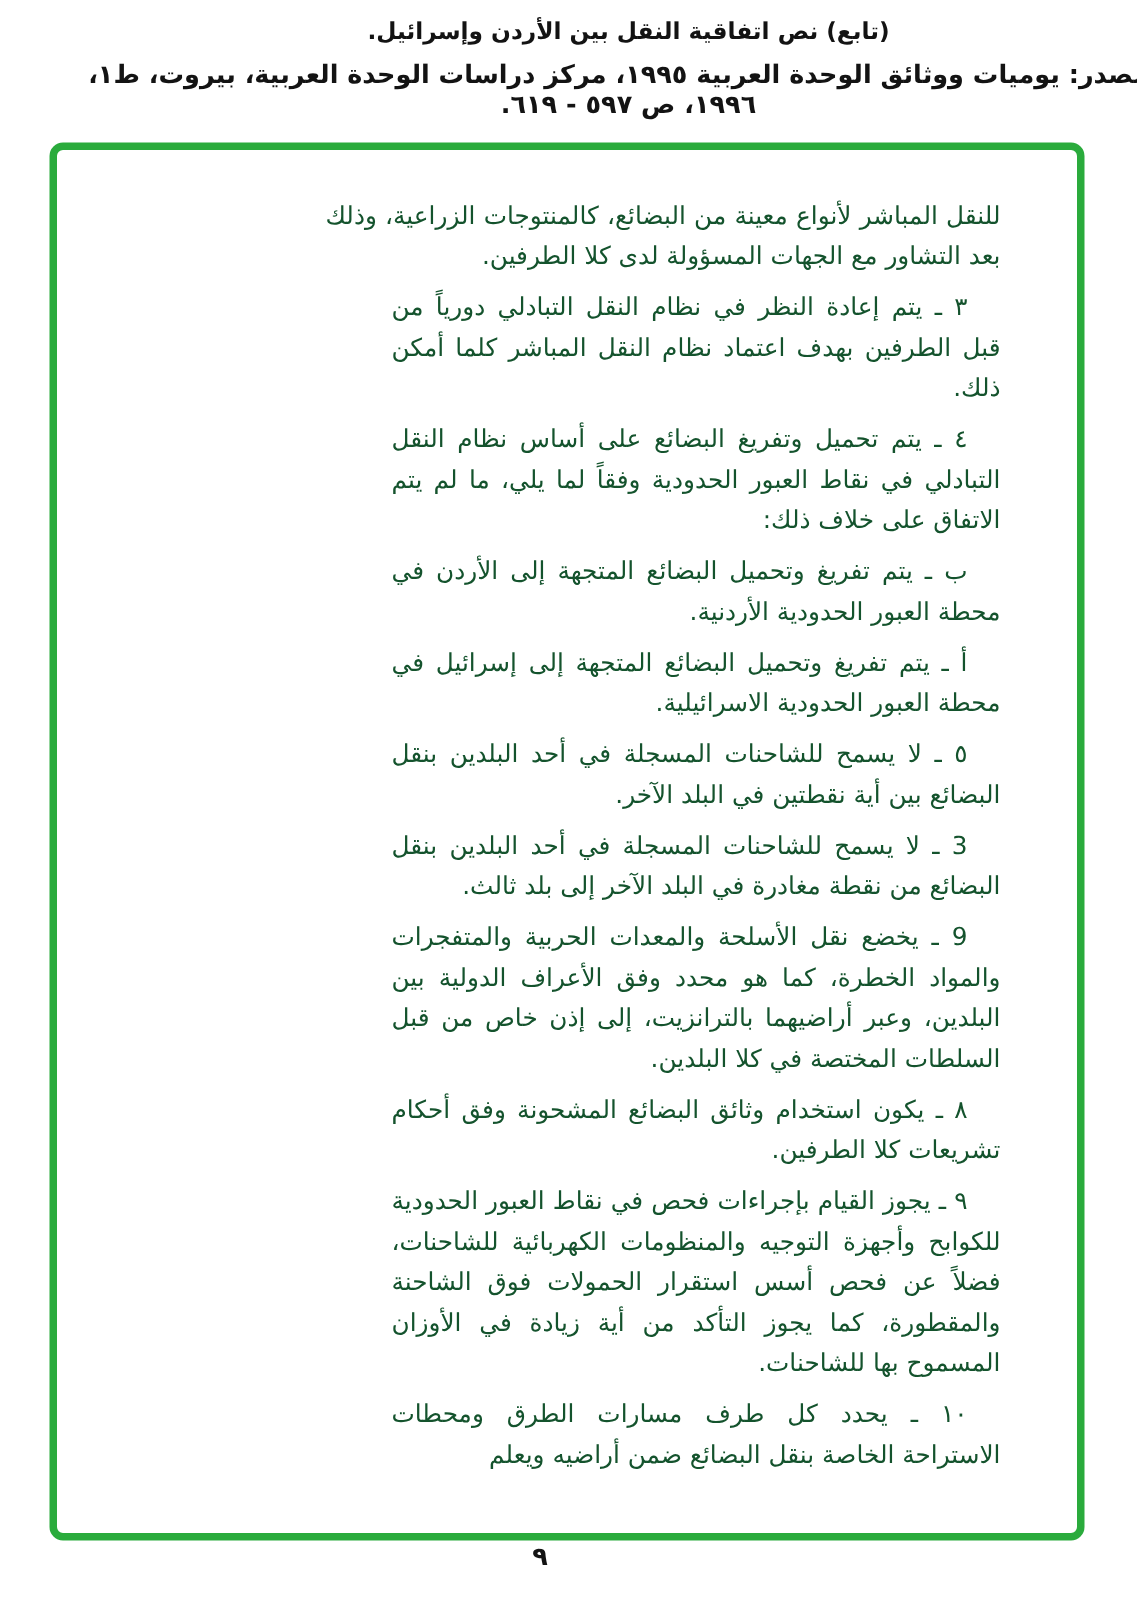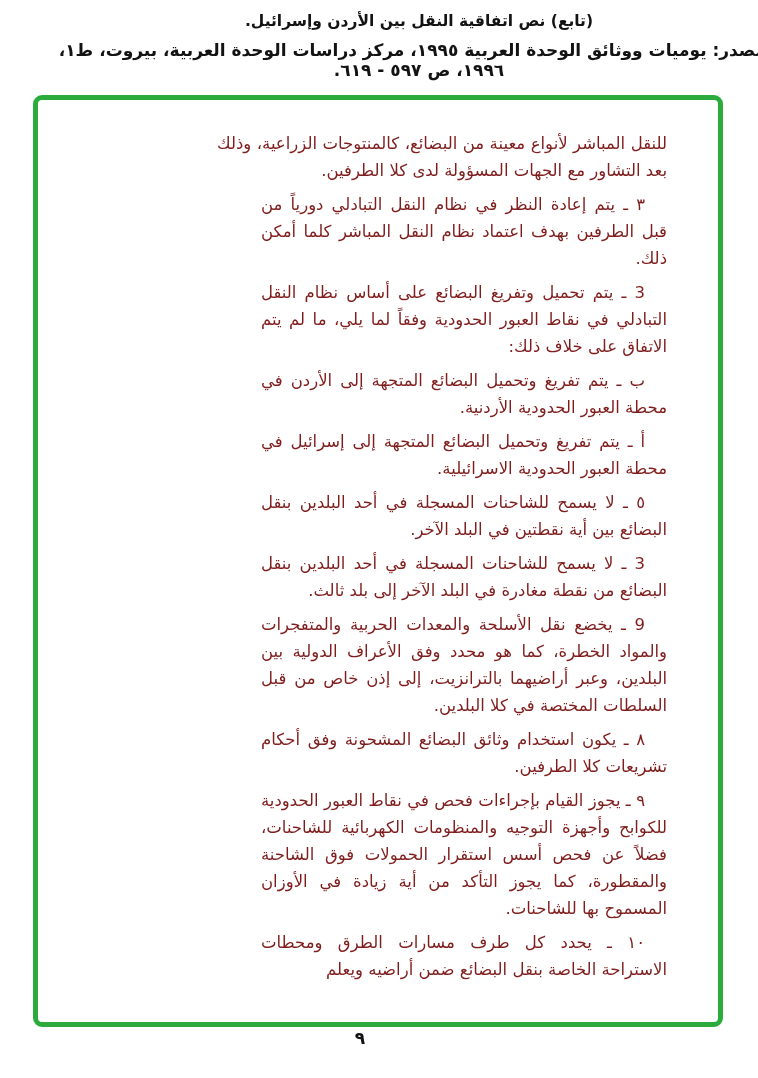--- a/index.html
+++ b/index.html
@@ -55,21 +55,21 @@
   
   .text-column {
     position: absolute;
     top: 130px;
     right: 91px;
     width: 450px;
     direction: rtl;
     text-align: justify;
     font-size: 16.5px;
     line-height: 27px;
-    color: #7f1d1d;
+    color: #14532d;
   }
   .text-column p {
     margin: 0 0 7px 0;
   }
   .text-column p.indent {
     text-indent: 22px; 
     margin-left: 44px;
   }
 
   
@@ -90,21 +90,21 @@
 <div class="page-header">
   <p class="title">(تابع) نص اتفاقية النقل بين الأردن وإسرائيل.</p>
   <p class="source">المصدر: يوميات ووثائق الوحدة العربية ١٩٩٥، مركز دراسات الوحدة العربية، بيروت، ط١، ١٩٩٦، ص ٥٩٧ - ٦١٩.</p>
 </div>
 
 <div class="highlight-frame" style="border-color: rgb(42, 171, 60);"></div>
 
 <div class="text-column">
   <p>للنقل المباشر لأنواع معينة من البضائع، كالمنتوجات الزراعية، وذلك بعد التشاور مع الجهات المسؤولة لدى كلا الطرفين.</p>
   <p class="indent">٣ ـ يتم إعادة النظر في نظام النقل التبادلي دورياً من قبل الطرفين بهدف اعتماد نظام النقل المباشر كلما أمكن ذلك.</p>
-  <p class="indent">3 ـ يتم تحميل وتفريغ البضائع على أساس نظام النقل التبادلي في نقاط العبور الحدودية وفقاً لما يلي، ما لم يتم الاتفاق على خلاف ذلك:</p>
+  <p class="indent">٤ ـ يتم تحميل وتفريغ البضائع على أساس نظام النقل التبادلي في نقاط العبور الحدودية وفقاً لما يلي، ما لم يتم الاتفاق على خلاف ذلك:</p>
   <p class="indent">ب ـ يتم تفريغ وتحميل البضائع المتجهة إلى الأردن في محطة العبور الحدودية الأردنية.</p>
   <p class="indent">أ ـ يتم تفريغ وتحميل البضائع المتجهة إلى إسرائيل في محطة العبور الحدودية الاسرائيلية.</p>
   <p class="indent">٥ ـ لا يسمح للشاحنات المسجلة في أحد البلدين بنقل البضائع بين أية نقطتين في البلد الآخر.</p>
   <p class="indent">3 ـ لا يسمح للشاحنات المسجلة في أحد البلدين بنقل البضائع من نقطة مغادرة في البلد الآخر إلى بلد ثالث.</p>
   <p class="indent">9 ـ يخضع نقل الأسلحة والمعدات الحربية والمتفجرات والمواد الخطرة، كما هو محدد وفق الأعراف الدولية بين البلدين، وعبر أراضيهما بالترانزيت، إلى إذن خاص من قبل السلطات المختصة في كلا البلدين.</p>
   <p class="indent">٨ ـ يكون استخدام وثائق البضائع المشحونة وفق أحكام تشريعات كلا الطرفين.</p>
   <p class="indent">٩ ـ يجوز القيام بإجراءات فحص في نقاط العبور الحدودية للكوابح وأجهزة التوجيه والمنظومات الكهربائية للشاحنات، فضلاً عن فحص أسس استقرار الحمولات فوق الشاحنة والمقطورة، كما يجوز التأكد من أية زيادة في الأوزان المسموح بها للشاحنات.</p>
   <p class="indent">١٠ ـ يحدد كل طرف مسارات الطرق ومحطات الاستراحة الخاصة بنقل البضائع ضمن أراضيه ويعلم</p>
 </div>
 

